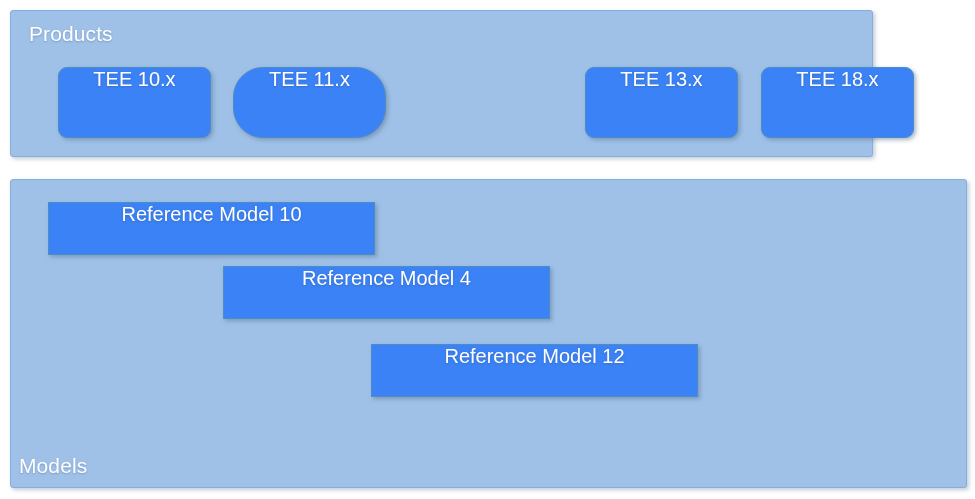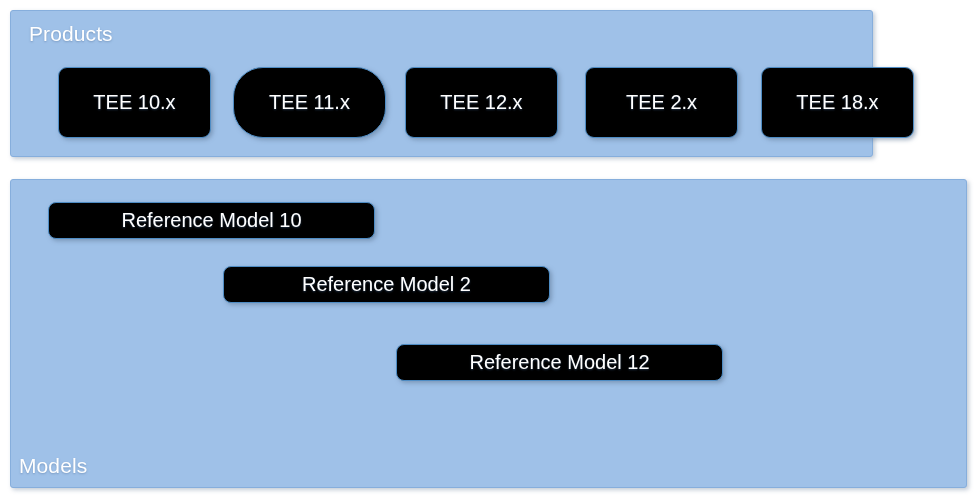--- a/index.html
+++ b/index.html
@@ -63,86 +63,83 @@
 
   #models-label {
     left: 8px;
     bottom: 9px;
     text-align: right;
   }
 
   
   .node {
     position: absolute;
-    background: #000000;
+    background: #3b82f6;
     border: 1px solid #4E8CC4;
     border-radius: 9px;
     box-shadow: 2px 2px 4px rgba(95,120,150,0.55);
     box-sizing: border-box;
     display: flex;
-    align-items: center;
+    align-items: flex-start;
     justify-content: center;
     color: #ffffff;
     white-space: nowrap;
     text-shadow: 0 1px 2px rgba(60,95,140,0.5);
   }
 
   .product-node {
     top: 56px;
     width: 153px;
     height: 71px;
     font-size: 20px;
   }
 
   .model-node {
-    height: 37px;
+    height: 53px;
     width: 327px;
-    border-radius: 8px;
+    border-radius: 0;
     font-size: 20px;
   }
 </style>
 </head>
 <body>
 
 <div class="canvas">
 
   <div class="panel" id="products-panel">
     <div class="panel-label" id="products-label">Products</div>
 
     <div class="node product-node" id="product-0" style="left: 47px;">
       <span>TEE 10.x</span>
     </div>
 
     <div class="node product-node" id="product-1" style="left: 222px; border-radius: 30px;">
       <span>TEE 11.x</span>
     </div>
 
-    <div class="node product-node" id="product-2" style="left: 394px;">
-      <span>TEE 12.x</span>
-    </div>
 
     <div class="node product-node" id="product-3" style="left: 574px;">
-      <span>TEE 2.x</span>
+      <span>TEE 13.x</span>
     </div>
 
     <div class="node product-node" id="product-4" style="left: 750px;">
       <span>TEE 18.x</span>
     </div>
   </div>
 
   <div class="panel" id="models-panel">
     <div class="panel-label" id="models-label">Models</div>
 
     <div class="node model-node" id="model-0" style="left: 37px; top: 22px;">
       <span>Reference Model 10</span>
     </div>
 
     <div class="node model-node" id="model-1" style="left: 212px; top: 86px;">
-      <span>Reference Model 2</span>
+      <span>Reference Model 4</span>
     </div>
 
-    <div class="node model-node" id="model-2" style="left: 385px; top: 164px;">
+    <div class="node model-node" id="model-2" style="left: 360px; top: 164px;">
       <span>Reference Model 12</span>
     </div>
 
   </div>
 
 </div>
 
 </body></html>

